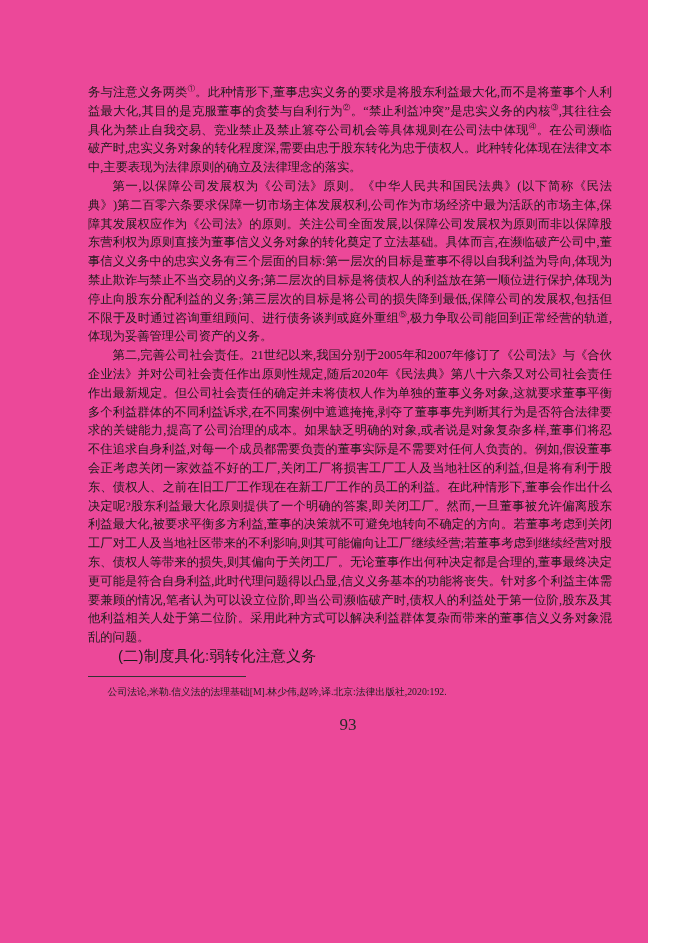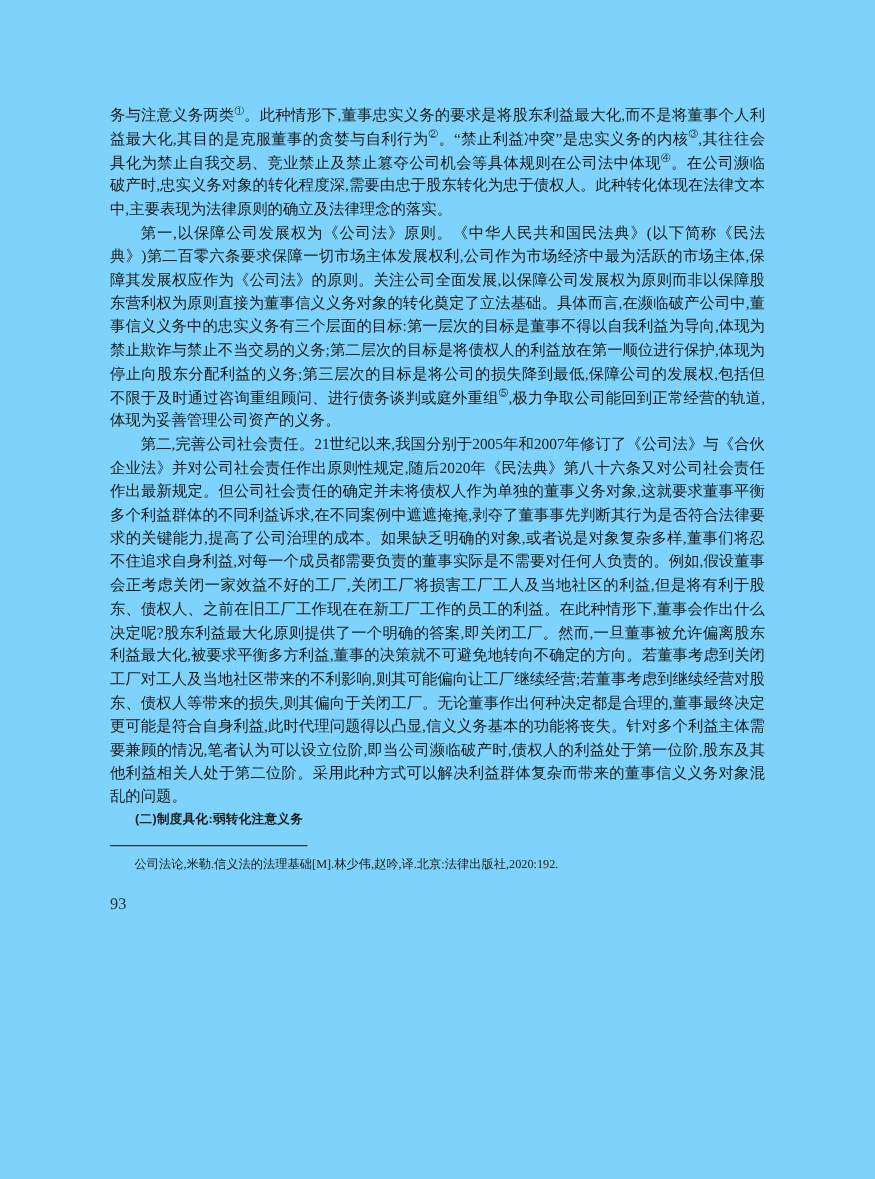--- a/index.html
+++ b/index.html
@@ -2,23 +2,23 @@
 <html lang="zh"><head>
 <meta charset="utf-8">
 <style>
   html, body {
     margin: 0;
     padding: 0;
     background: #ffffff;
   }
   .page {
     position: relative;
-    width: 700px;
+    width: 648px;
     height: 943px;
-    background: #7dd3fc;
+    background: #ec4899;
     color: #1b1b1b;
     font-family: "Liberation Serif", "DejaVu Serif", serif;
     overflow: hidden;
     box-sizing: border-box;
   }
   .content {
     position: absolute;
     left: 88px;
     top: 83px;
     width: 524px;
@@ -34,23 +34,23 @@
   .para.no-indent {
     text-indent: 0;
   }
   .para sup {
     font-size: 0.62em;
     line-height: 0;
     vertical-align: super;
   }
   .subheading {
     margin: 0;
-    font-size: 10px;
+    font-size: 15px;
     line-height: 18.8px;
-    font-weight: 700;
+    font-weight: 400;
     text-indent: 2em;
     font-family: "Liberation Sans", "DejaVu Sans", sans-serif;
     letter-spacing: 0.3px;
   }
   .footnotes {
     margin-top: 10px;
     font-size: 9.8px;
     line-height: 15.6px;
     color: #222222;
   }
@@ -62,22 +62,22 @@
   }
   .fn {
     margin: 0;
     text-indent: 2em;
     text-align: justify;
     word-break: break-all;
   }
   .page-number {
     margin-top: 16px;
     width: 100%;
-    text-align: left;
-    font-size: 13px;
+    text-align: center;
+    font-size: 17px;
     color: #2a2a2a;
     padding-right: 4px;
     box-sizing: border-box;
   }
 </style>
 </head>
 <body>
 
 <div class="page">
   <div class="content">

